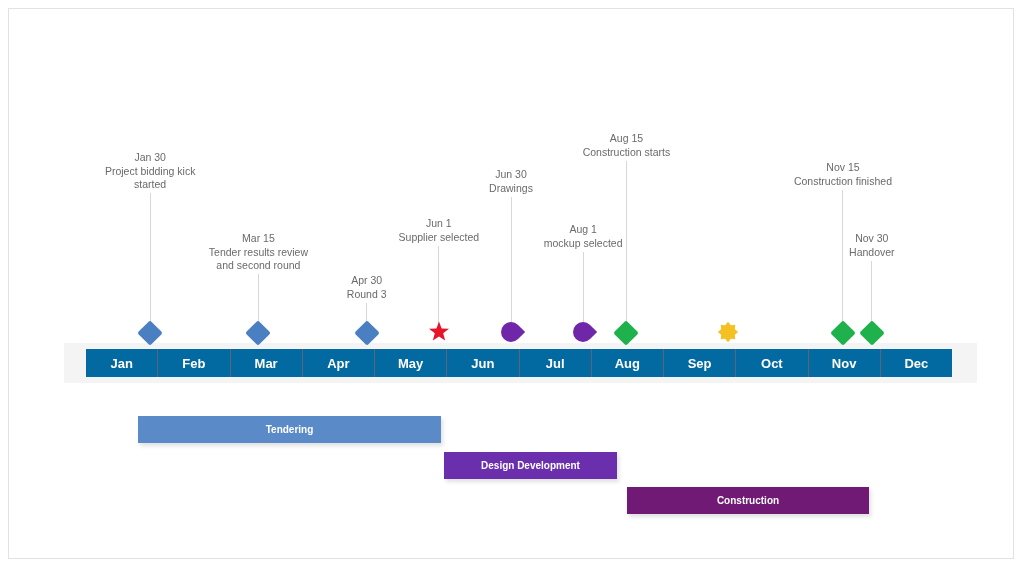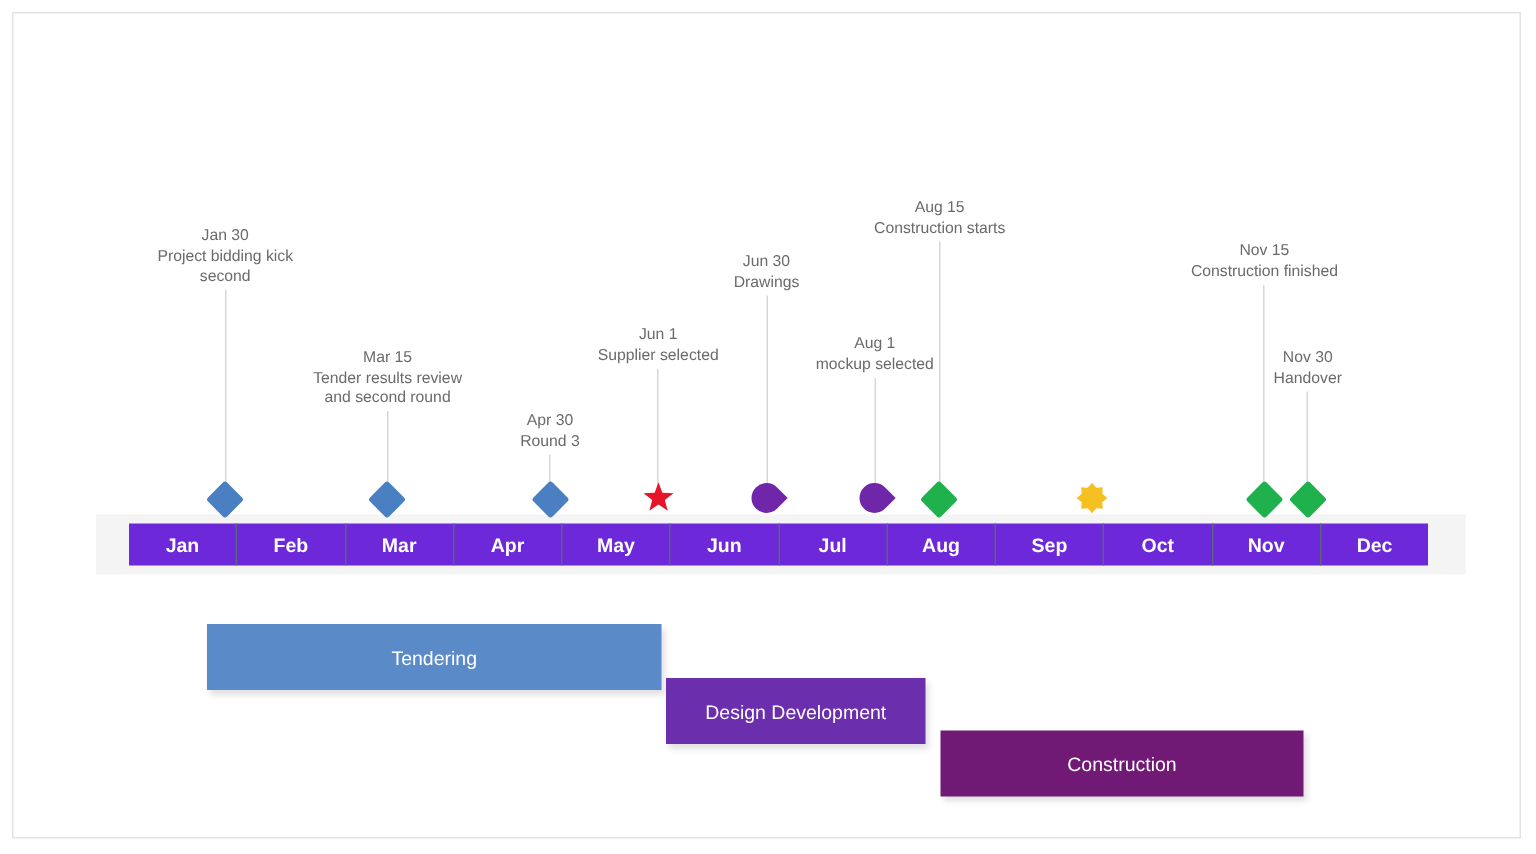--- a/index.html
+++ b/index.html
@@ -56,21 +56,21 @@
     height: 40px;
     background: #f4f4f4;
   }
   #months {
     position: absolute;
     left: 77px;
     top: 340px;
     width: 866px;
     height: 28px;
     display: flex;
-    background: #6d28d9;
+    background: #0369a1;
   }
   .month {
     flex: 1 1 0;
     display: flex;
     align-items: center;
     justify-content: center;
     color: #ffffff;
     font-size: 13px;
     font-weight: bold;
     border-right: 1px solid #5b6478;
@@ -93,42 +93,42 @@
     width: 20px;
     height: 20px;
     border-radius: 50% 0 50% 50%;
     transform: translateX(-50%) rotate(45deg);
   }
   .mk-star svg, .mk-burst svg { display: block; }
 
   
   .taskbar {
     position: absolute;
-    height: 44px;
+    height: 27px;
     display: flex;
     align-items: center;
     justify-content: center;
     color: #ffffff;
-    font-size: 13px;
-    font-weight: normal;
+    font-size: 10px;
+    font-weight: bold;
     box-shadow: 2px 3px 4px rgba(0,0,0,0.12);
   }
 </style>
 </head>
 <body>
 
 <div id="canvas">
   <div id="frame">
 
     <div id="callouts">
         <div class="leader" style="left: 140.667px; top: 184px; height: 132px; background: rgb(215, 215, 215);"></div>
         <div class="callout" style="left: 141.167px; top: 142px;">
           <span class="ctitle">Jan 30</span>
           <span class="cdesc">Project bidding kick</span>
-          <span class="cdesc">second</span>
+          <span class="cdesc">started</span>
         </div>
         <div class="leader" style="left: 248.917px; top: 265px; height: 51px; background: rgb(215, 215, 215);"></div>
         <div class="callout" style="left: 249.417px; top: 223px;">
           <span class="ctitle">Mar 15</span>
           <span class="cdesc">Tender results review</span>
           <span class="cdesc">and second round</span>
         </div>
         <div class="leader" style="left: 357.167px; top: 294px; height: 22px; background: rgb(215, 215, 215);"></div>
         <div class="callout" style="left: 357.667px; top: 265px;">
           <span class="ctitle">Apr 30</span>

